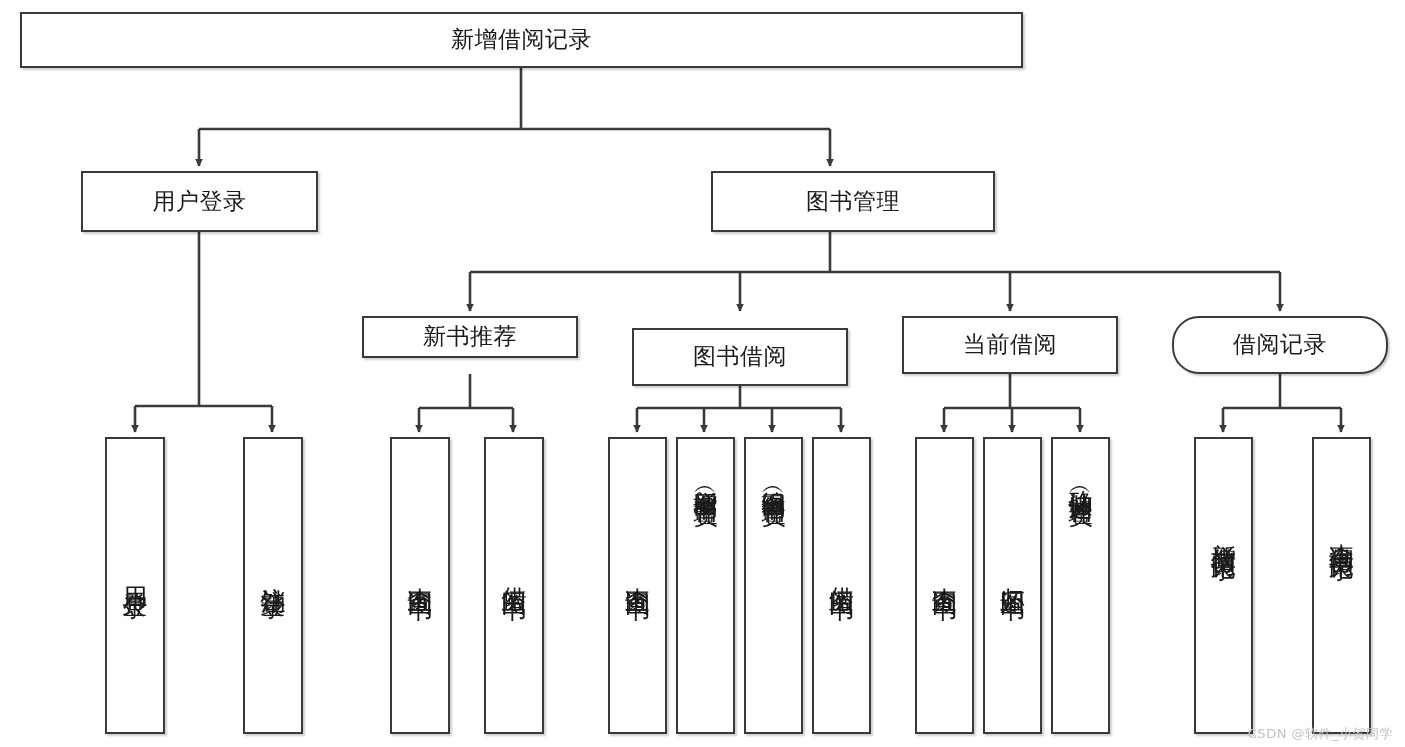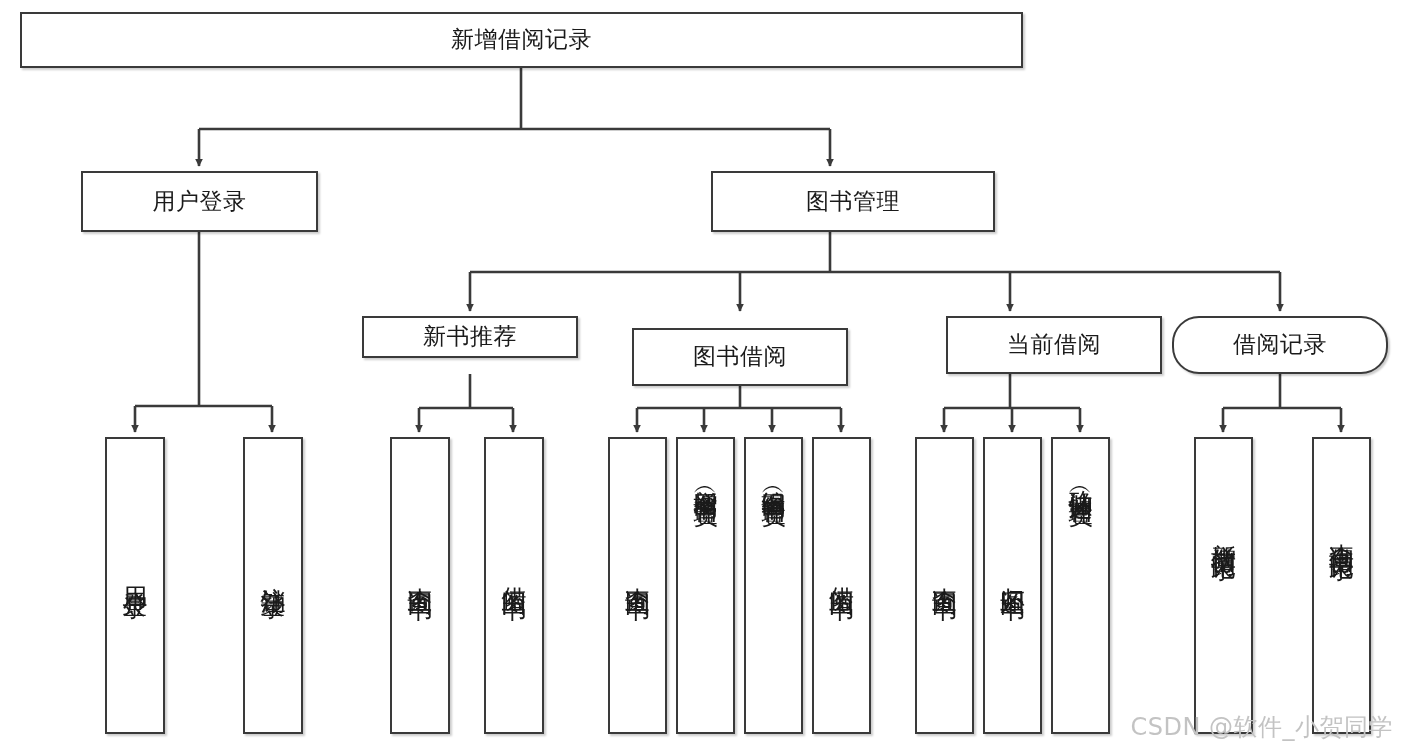--- a/index.html
+++ b/index.html
@@ -68,21 +68,21 @@
   .node.vert.pad3 .label {
     margin-top: 122px;
   }
   .node.vert.pad5 .label {
     margin-top: 26px;
   }
   #watermark {
     position: absolute;
     right: 12px;
     bottom: 4px;
-    font-size: 24px;
+    font-size: 13px;
     color: #c3c3c3;
     letter-spacing: 0.5px;
     white-space: nowrap;
     font-family: "DejaVu Sans", "Liberation Sans", sans-serif;
   }
 </style>
 </head>
 <body>
 
 <div id="canvas">
@@ -147,21 +147,21 @@
   <div class="node horiz" style="left:711px; top:171px; width:284px; height:61px;">
     <span class="label">图书管理</span>
   </div>
 
   <div class="node horiz" style="left:362px; top:316px; width:216px; height:42px;align-items:center;">
     <span class="label">新书推荐</span>
   </div>
   <div class="node horiz" style="left:632px; top:316px; width:216px; height:58px;margin-top:12px;">
     <span class="label">图书借阅</span>
   </div>
-  <div class="node horiz" style="left:902px; top:316px; width:216px; height:58px;margin-left:44px;">
+  <div class="node horiz" style="left:902px; top:316px; width:216px; height:58px;">
     <span class="label">当前借阅</span>
   </div>
   <div class="node horiz" style="left:1172px; top:316px; width:216px; height:58px;border-radius:27px;">
     <span class="label">借阅记录</span>
   </div>
 
   <div class="node vert pad3" style="left:105px; top:437px; width:60px; height:297px;">
     <span class="label">用户登录</span>
   </div>
   <div class="node vert pad3" style="left:243px; top:437px; width:60px; height:297px;">

